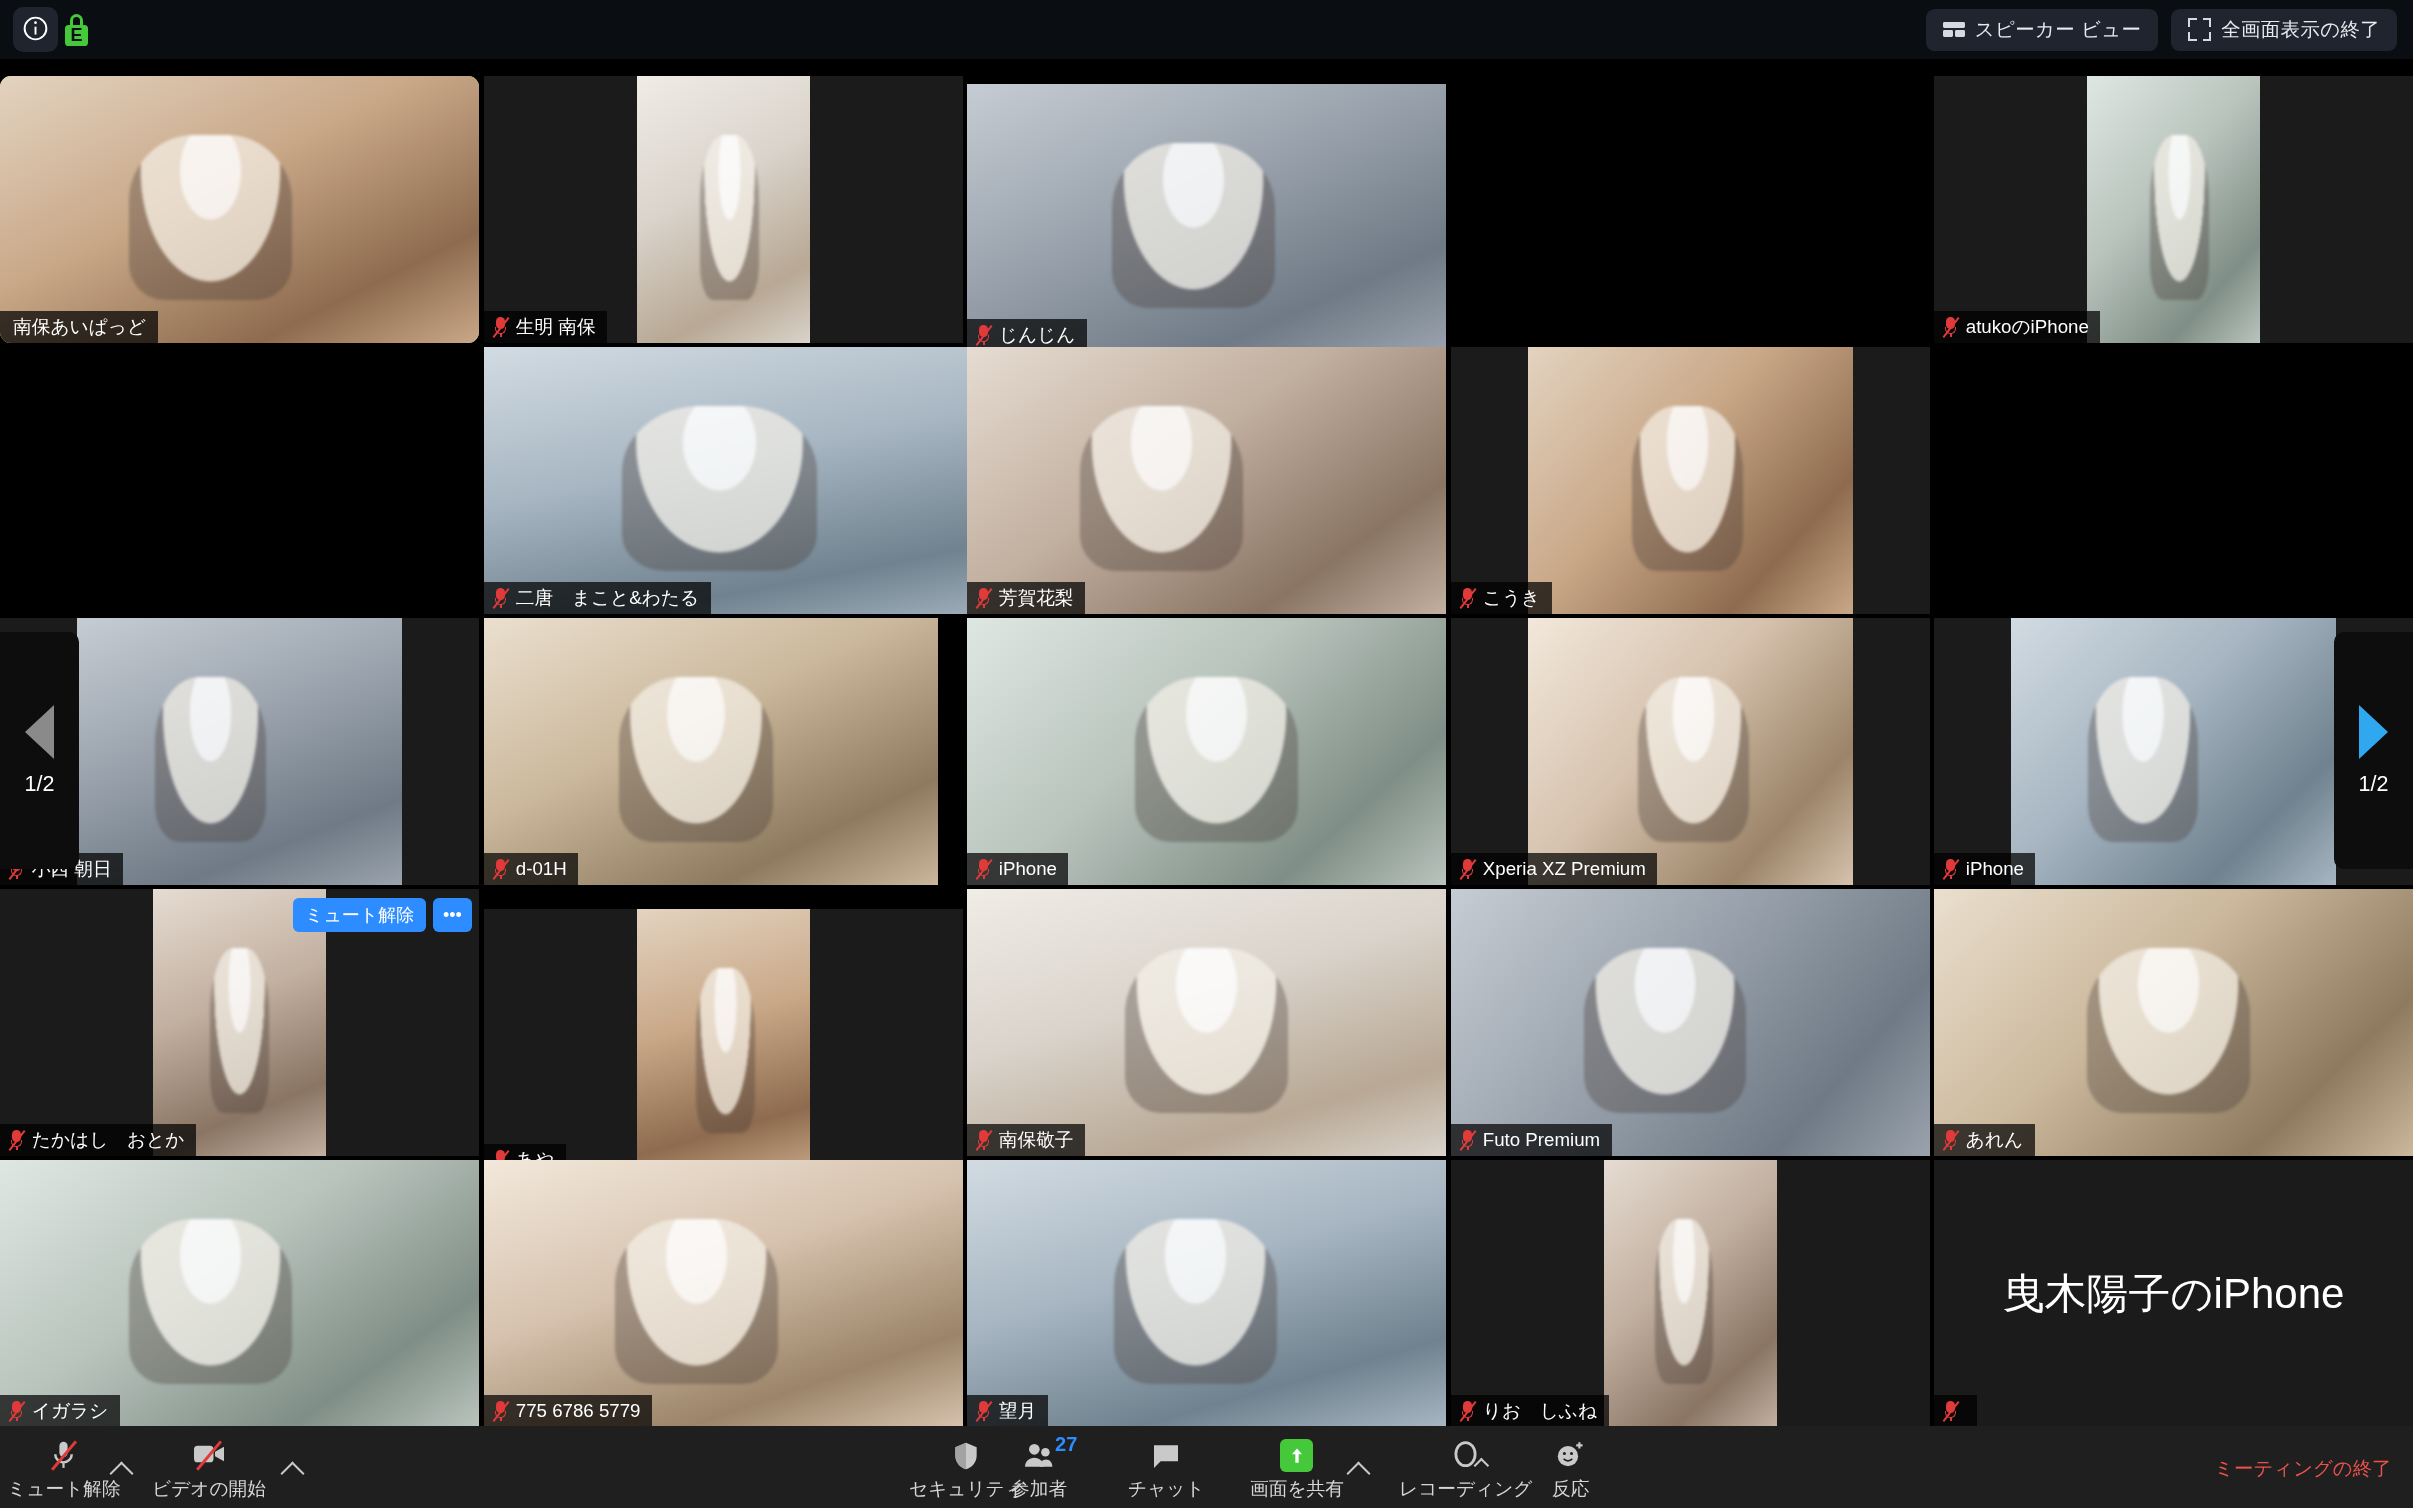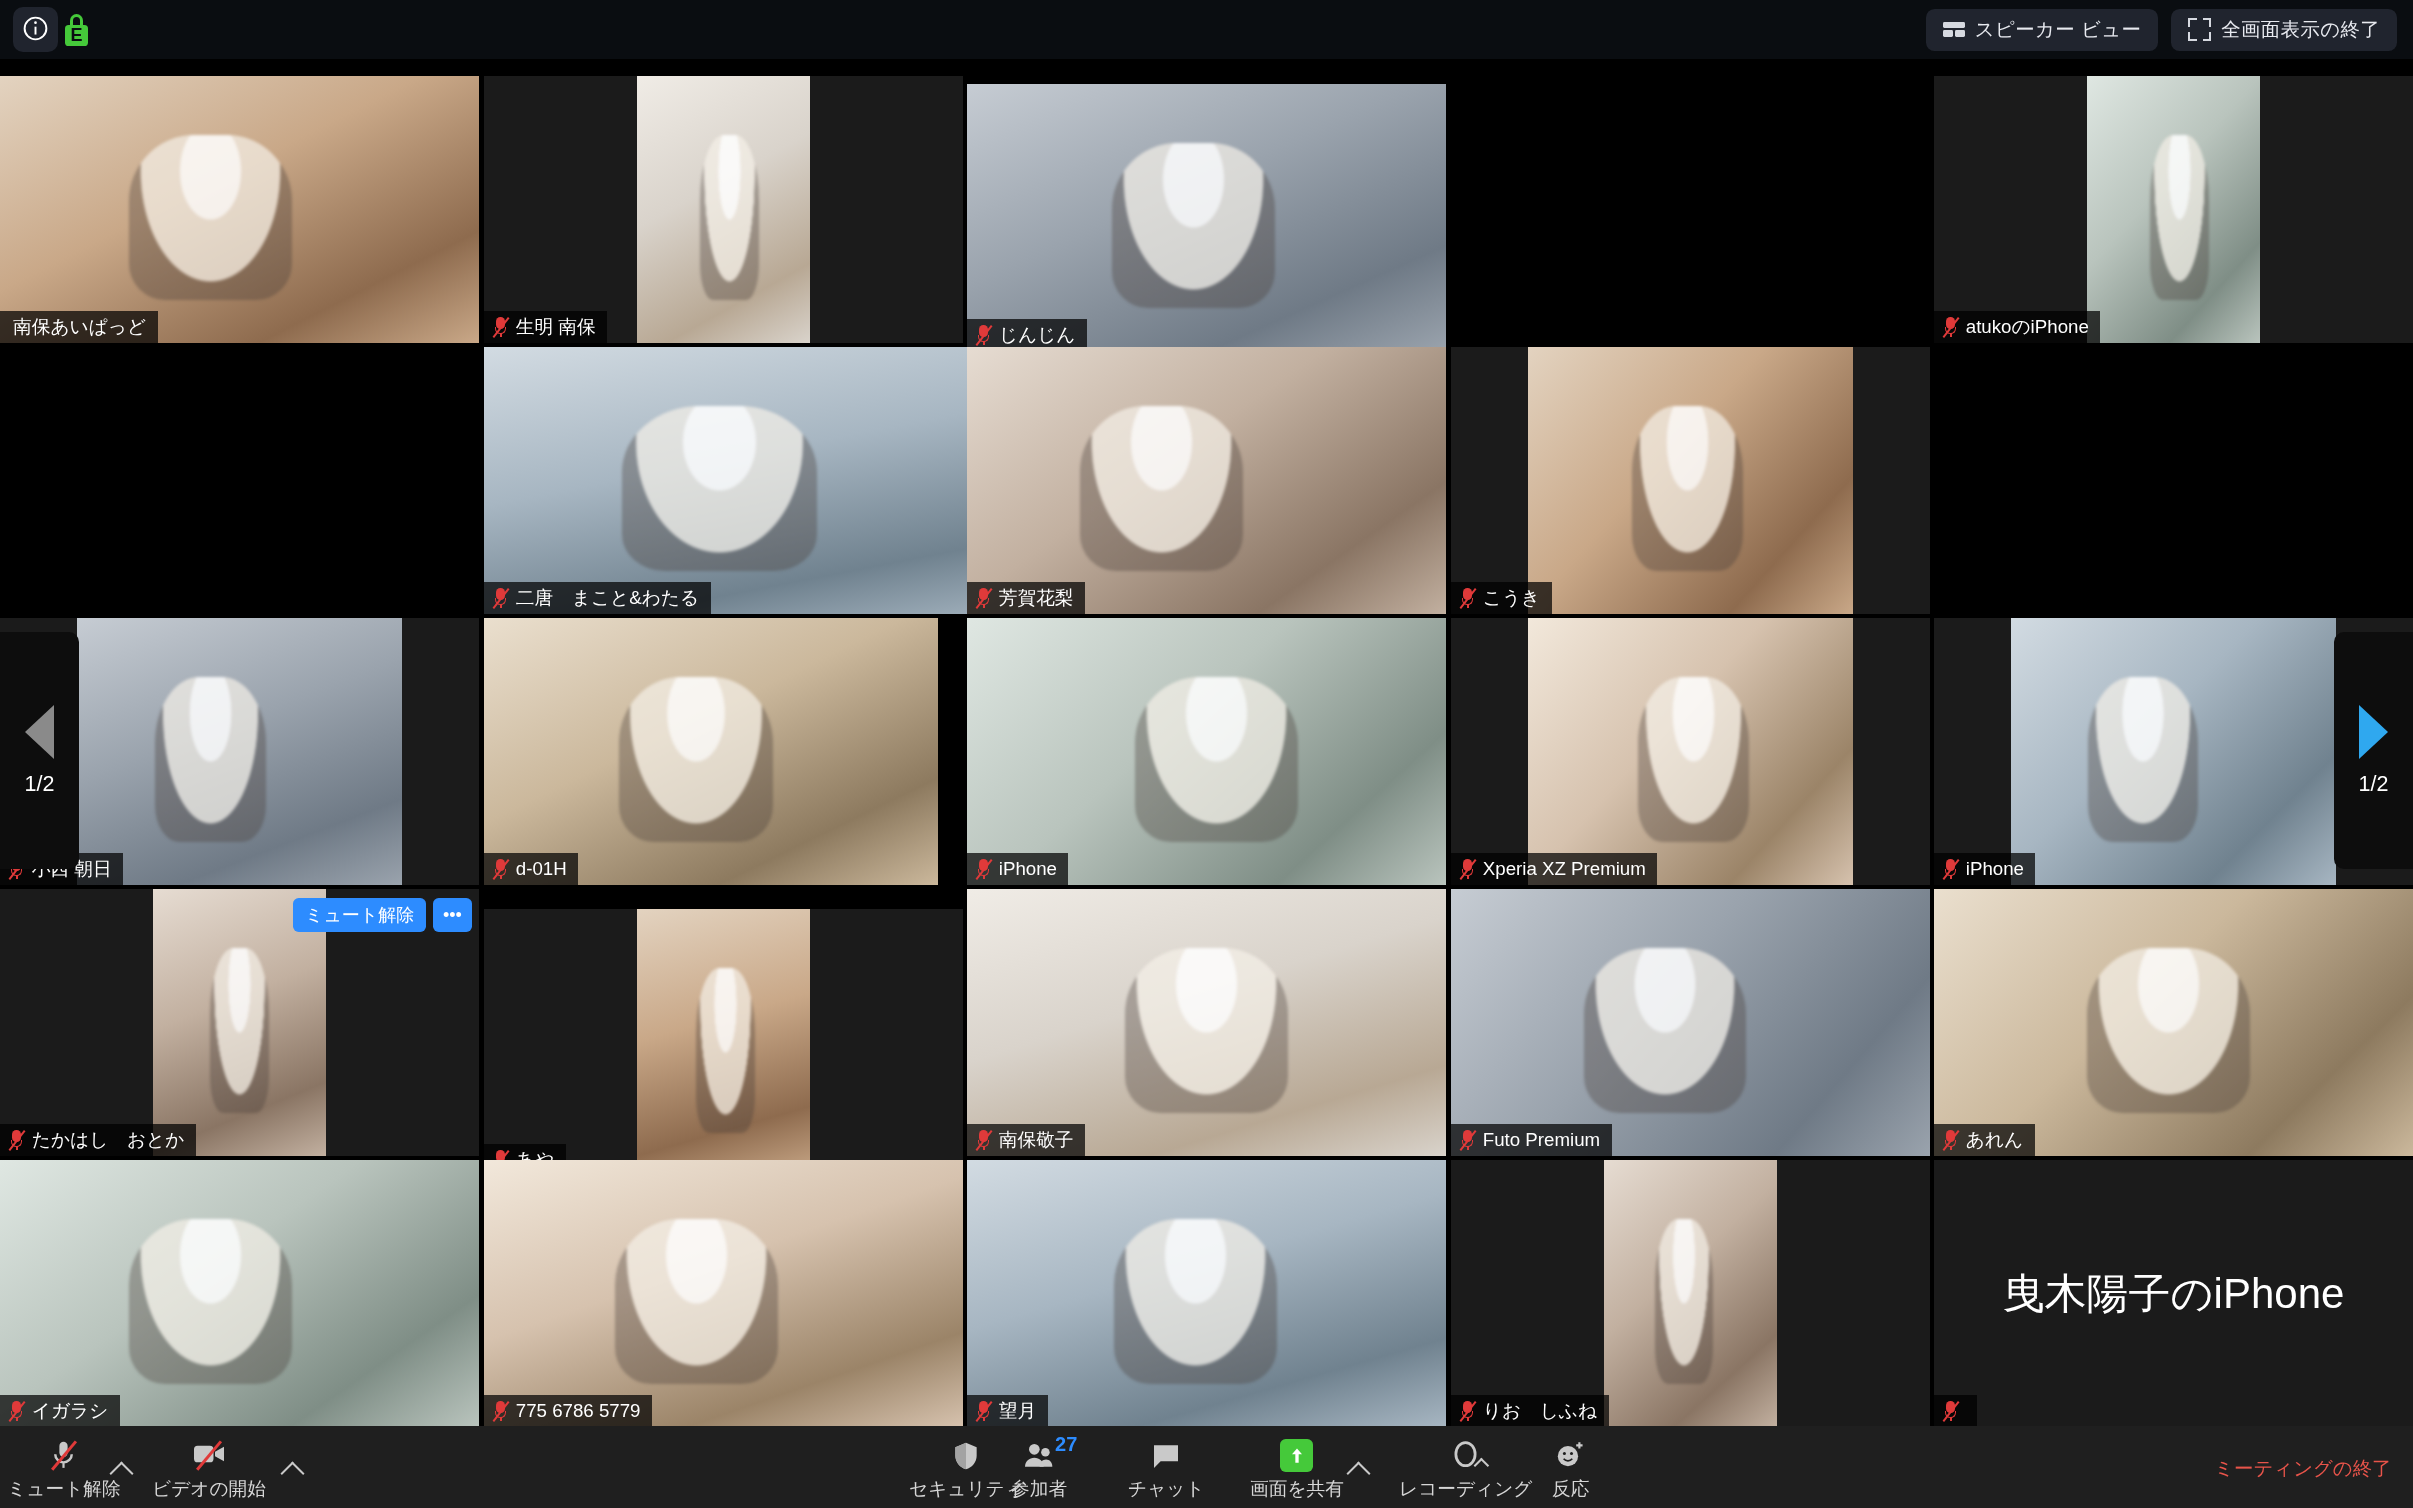--- a/index.html
+++ b/index.html
@@ -55,21 +55,21 @@
   }
   .tile{
     position:absolute;
     background:#1b1b1b;
     overflow:hidden;
   }
   .tile .video{
     position:absolute; left:0; top:0; width:100%; height:100%;
     background-size:cover; background-position:center;
   }
-  .tile.active{ outline:3.6px solid #b9d36b; outline-offset:-3.6px; }
+  .tile.active{ outline:3.6px solid #b9d36b; outline-offset:-3.6px;border-radius:11px; }
   .namebar{
     position:absolute; left:0; bottom:0; height:32px;
     background:rgba(0,0,0,.72);
     display:flex; align-items:center; gap:7.2px; padding:0 11.5px 0 8.6px;
     color:#fff; font-size:18.7px; white-space:nowrap;
     font-family:"Liberation Sans","DejaVu Sans",sans-serif;
   }
   .namebar.noicon{ padding-left:13px; }
   .mic-muted{ position:relative; width:16px; height:21.5px; flex:none; }
   .mic-muted .m{

